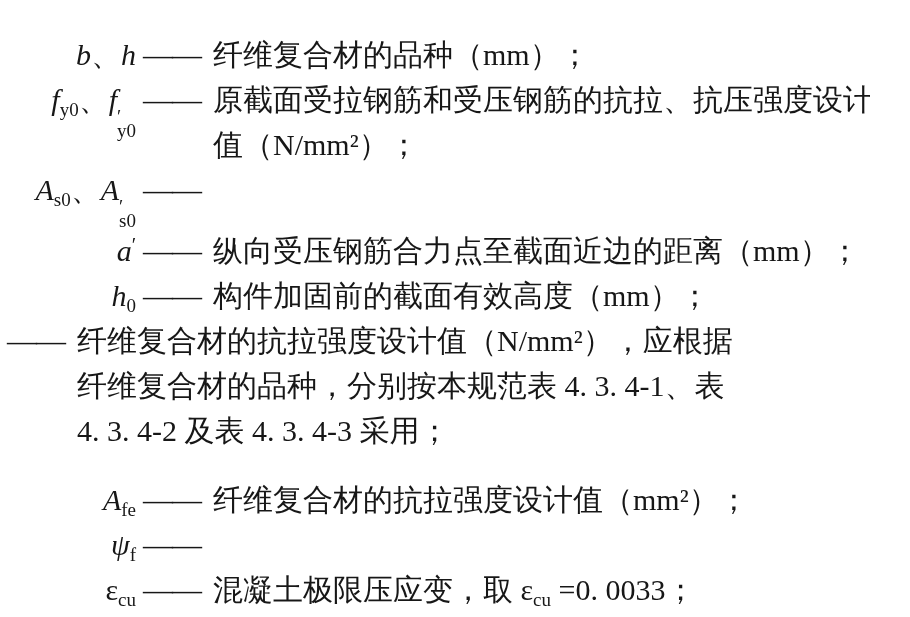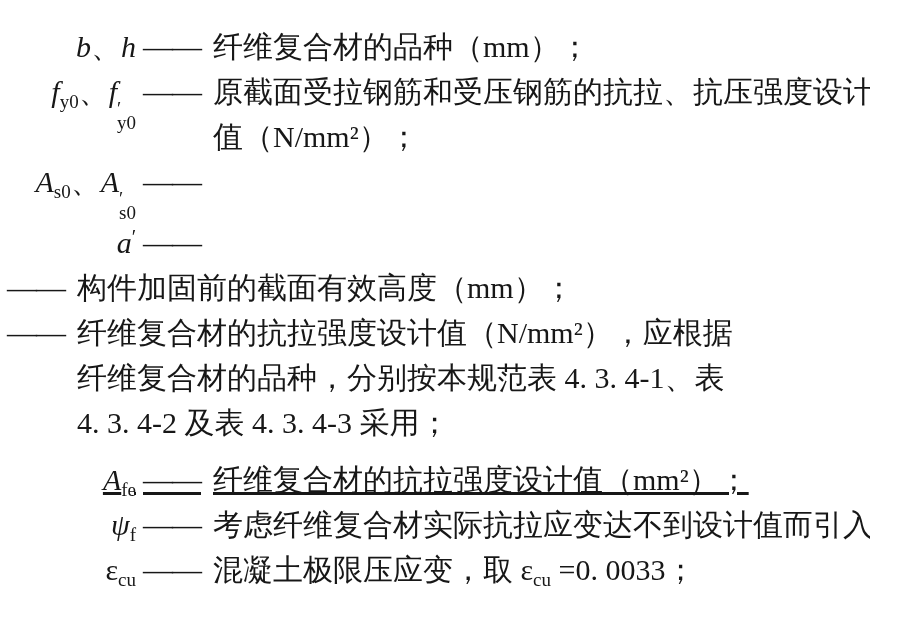--- a/index.html
+++ b/index.html
@@ -11,28 +11,28 @@
     width: 910px;
     height: 617px;
     overflow: hidden;
     font-family: "Liberation Serif", "DejaVu Serif", serif;
     color: #171717;
   }
   .page {
     box-sizing: border-box;
     width: 870px;
     height: 617px;
-    padding-top: 24px;
+    padding-top: 32px;
     overflow: hidden;
   }
   .entry {
     display: flex;
     align-items: flex-start;
   }
-  .entry.spaced { margin-top: 12px; text-decoration: underline; }
+  .entry.spaced { margin-top: 24px; }
   .sym {
     flex: 0 0 136px;
     text-align: right;
     font-size: 30px;
     line-height: 45px;
     white-space: nowrap;
   }
   .dash {
     flex: 0 0 77px;
     box-sizing: border-box;
@@ -113,23 +113,27 @@
     <span class="sym"><i>A</i><sub>s0</sub><span>、</span><i>A</i><span class="stack">
           <span class="pr">′</span>
           <span class="sb">s0</span>
         </span></span>
     <span class="dash">——</span>
   </div>
 
   <div class="entry">
     <span class="sym"><i>a</i><sup class="pr2">′</sup></span>
     <span class="dash">——</span>
+    <div class="def">
+      <div class="line">纵向受压钢筋合力点至截面近边的距离（mm）；</div>
+    </div>
   </div>
 
   <div class="entry">
+    <span class="sym"><i>h</i><sub>0</sub></span>
     <span class="dash">——</span>
     <div class="def">
       <div class="line">构件加固前的截面有效高度（mm）；</div>
     </div>
   </div>
 
   <div class="entry">
     <span class="dash">——</span>
     <div class="def">
       <div class="line">纤维复合材的抗拉强度设计值（N/mm²），应根据</div>
@@ -143,21 +147,20 @@
     <span class="dash">——</span>
     <div class="def">
       <div class="line">纤维复合材的抗拉强度设计值（mm²）；</div>
     </div>
   </div>
 
   <div class="entry">
     <span class="sym"><i>ψ</i><sub>f</sub></span>
     <span class="dash">——</span>
     <div class="def">
-      <div class="line">考虑纤维复合材实际抗拉应变达不到设计值而引入</div>
     </div>
   </div>
 
   <div class="entry">
     <span class="sym"><span>ε</span><sub>cu</sub></span>
     <span class="dash">——</span>
     <div class="def">
       <div class="line"><span>混凝土极限压应变，取 </span><span>ε</span><sub>cu</sub><span> =0. 0033；</span></div>
     </div>
   </div>

